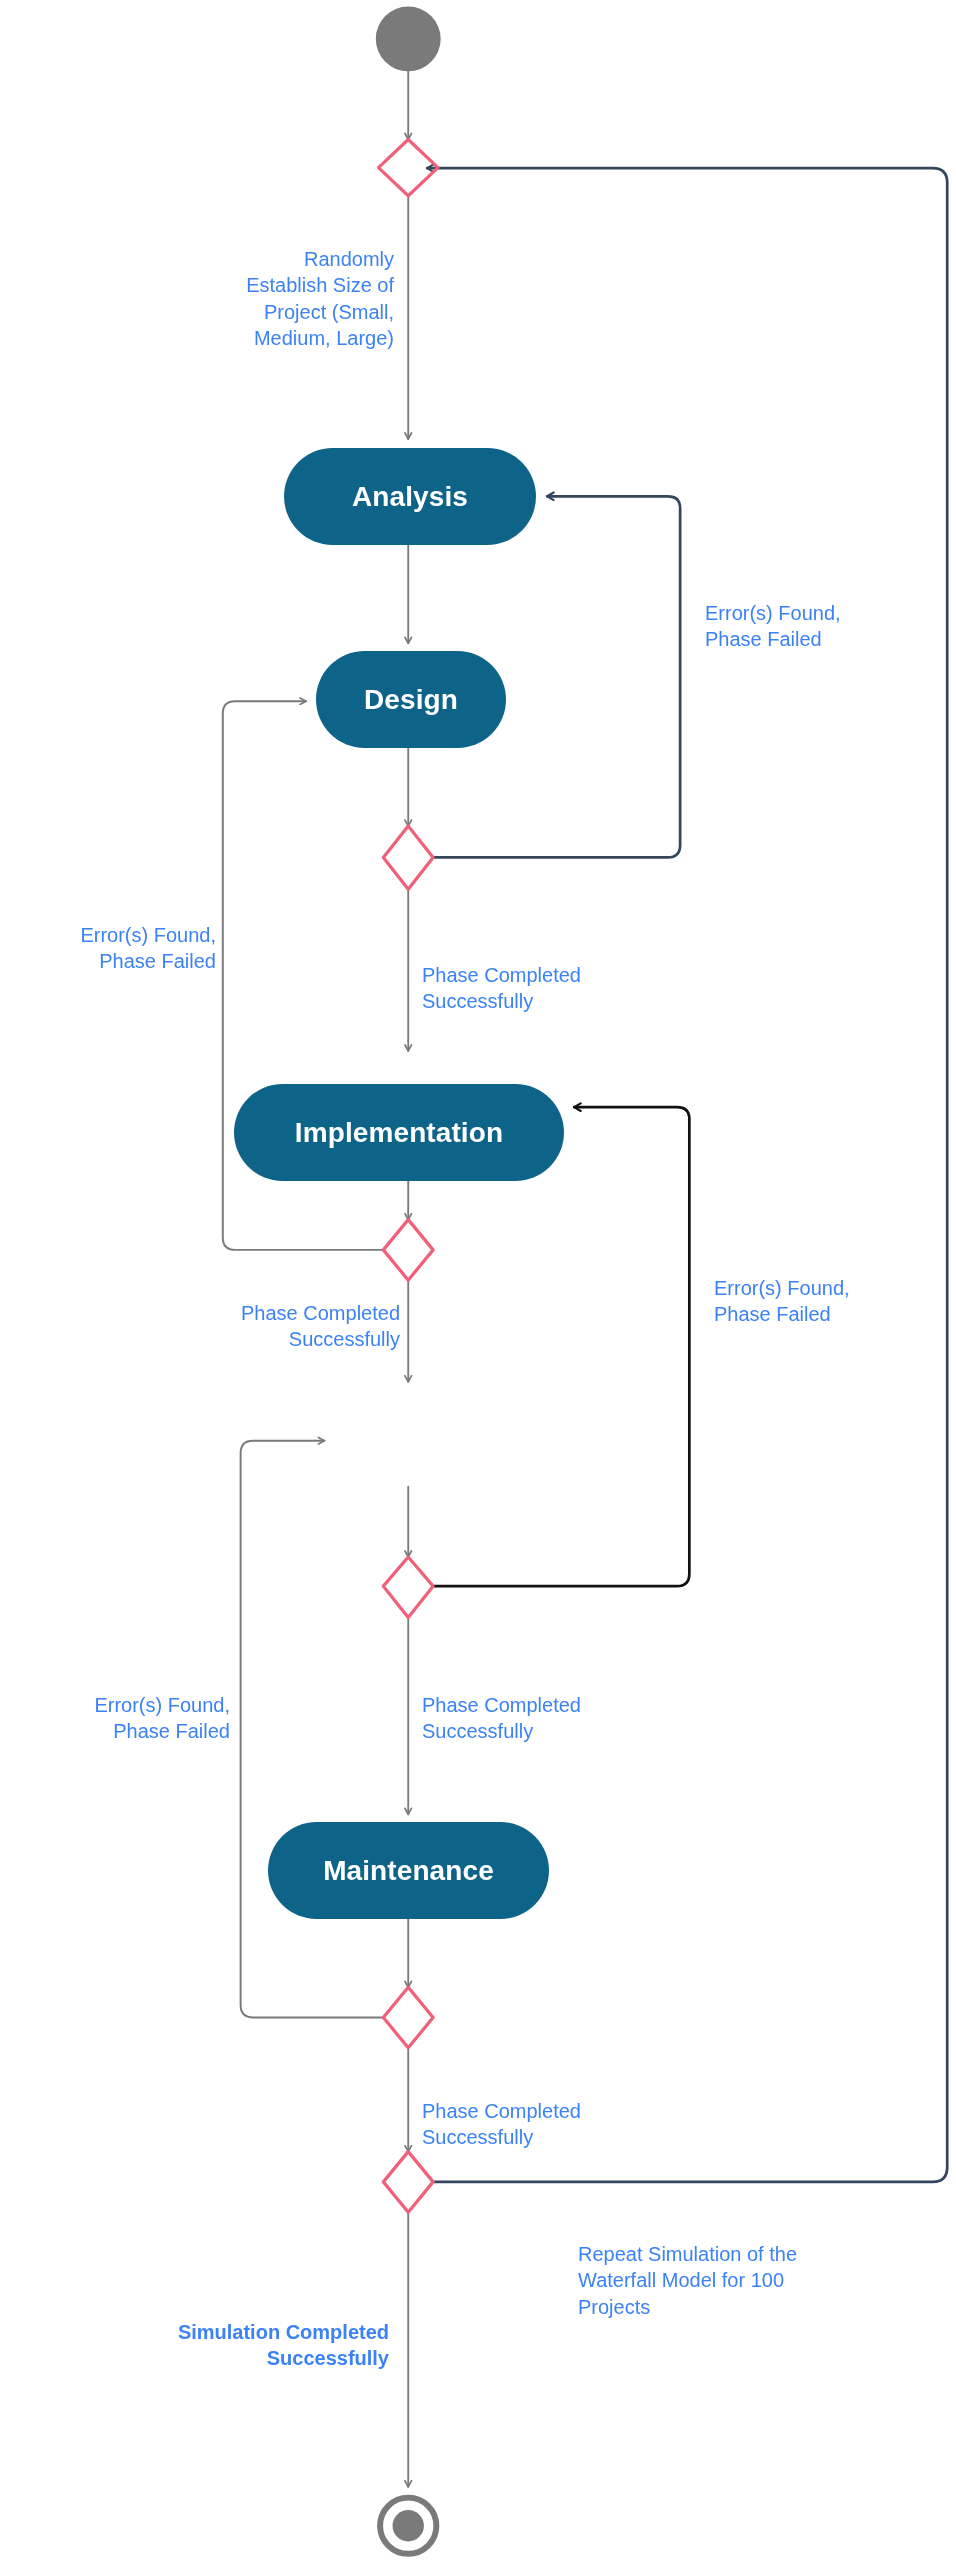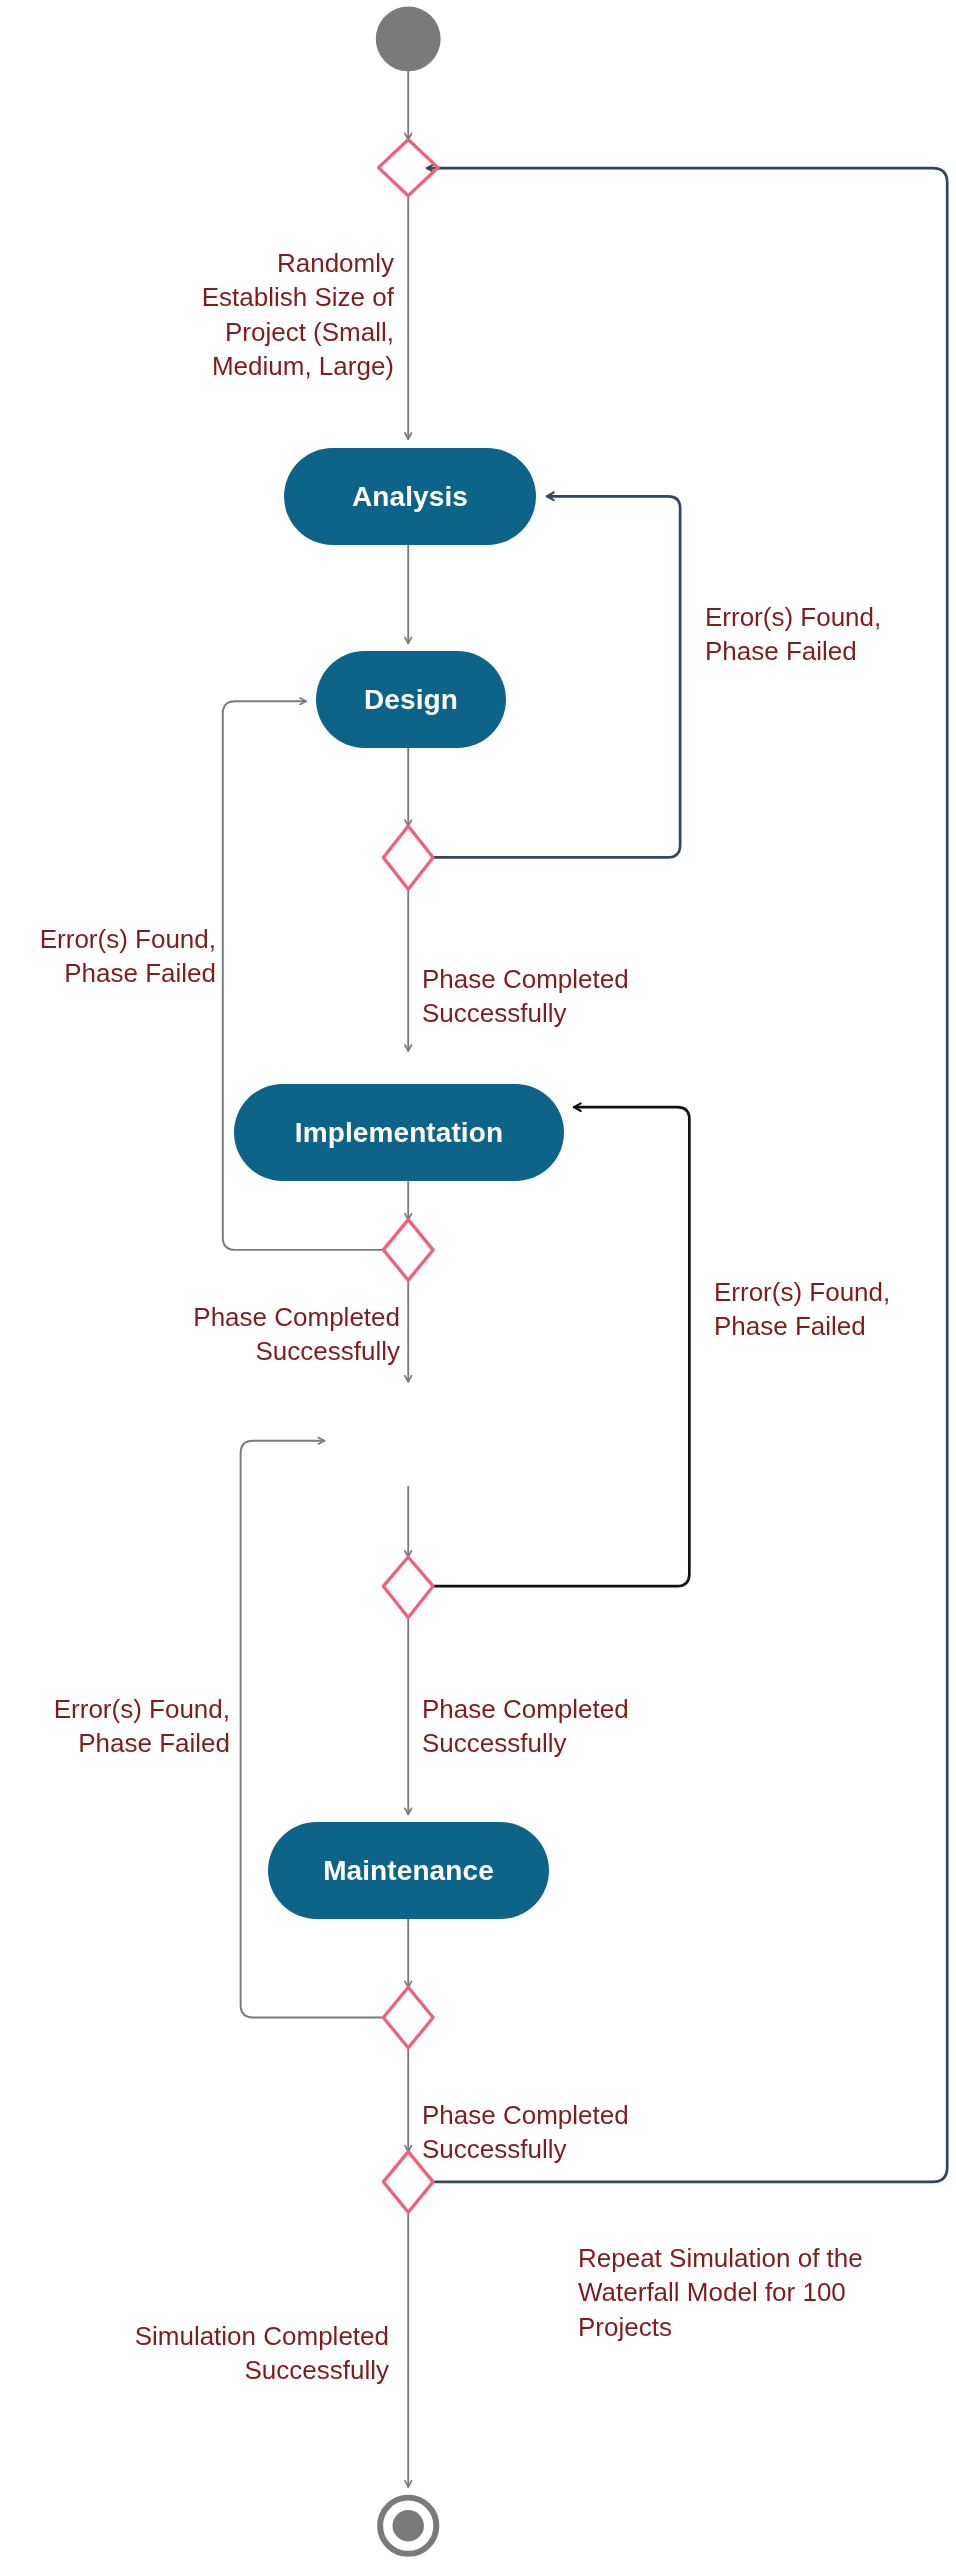--- a/index.html
+++ b/index.html
@@ -34,22 +34,22 @@
     color: #ffffff;
     font-size: 28px;
     font-weight: 700;
     letter-spacing: 0.1px;
     text-align: center;
     line-height: 1.05;
     white-space: nowrap;
   }
   .edge-label {
     position: absolute;
-    color: #7f1d1d;
-    font-size: 26px;
+    color: #3b82f6;
+    font-size: 20px;
     line-height: 1.32;
     white-space: pre-line;
   }
   .lbl-left   { text-align: right; }
   .lbl-right  { text-align: left; }
 </style>
 </head>
 <body>
 
 <div id="stage">
@@ -164,17 +164,17 @@
   <div class="edge-label lbl-right" style="left:422px; top:1692px; width:281px;">Phase Completed
 Successfully</div>
 
   <div class="edge-label lbl-right" style="left:422px; top:2098px; width:281px;">Phase Completed
 Successfully</div>
 
   <div class="edge-label lbl-right" style="left:578px; top:2241px; width:346px;">Repeat Simulation of the
 Waterfall Model for 100
 Projects</div>
 
-  <div class="edge-label lbl-left" style="left:65px; top:2319px; width:324px;">Simulation Completed
+  <div class="edge-label lbl-left" style="left:65px; top:2319px; width:324px;font-weight:bold;">Simulation Completed
 Successfully</div>
 
 </div>
 
 
 </body></html>

